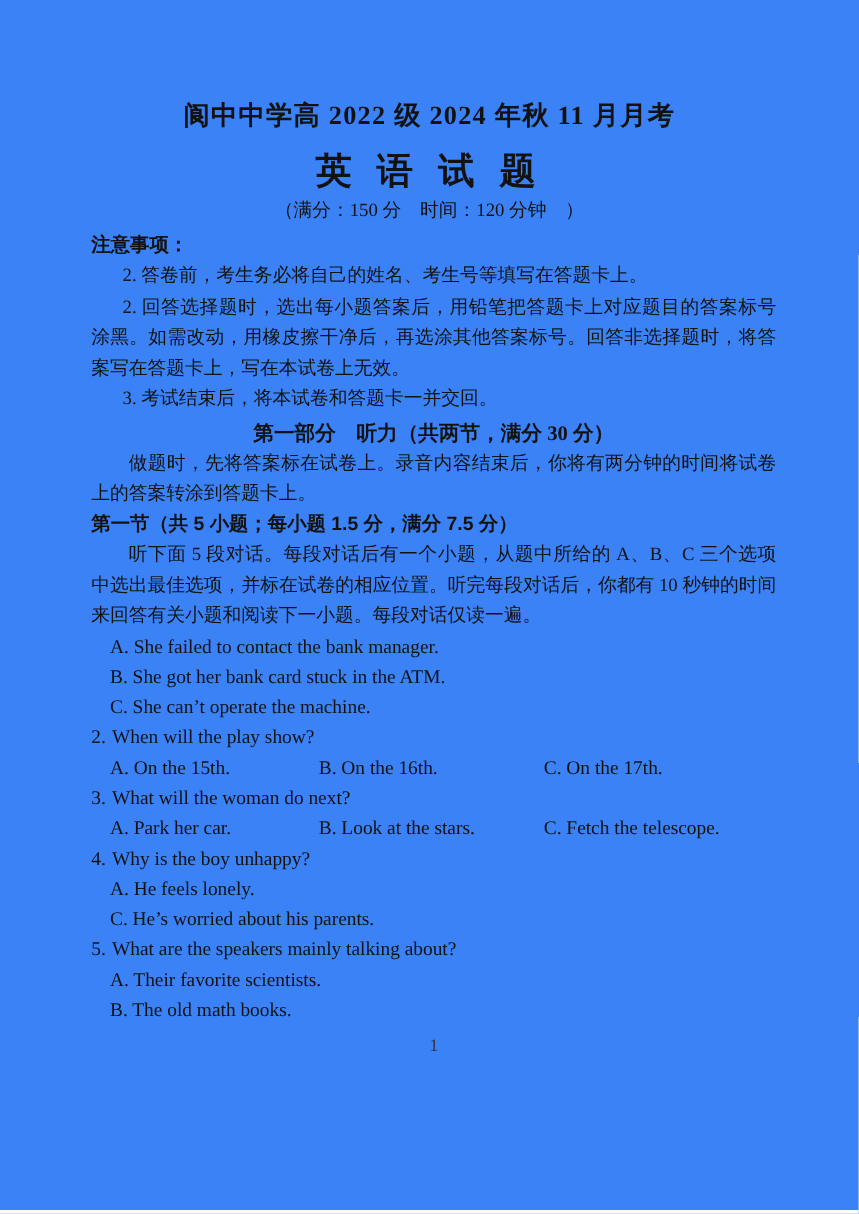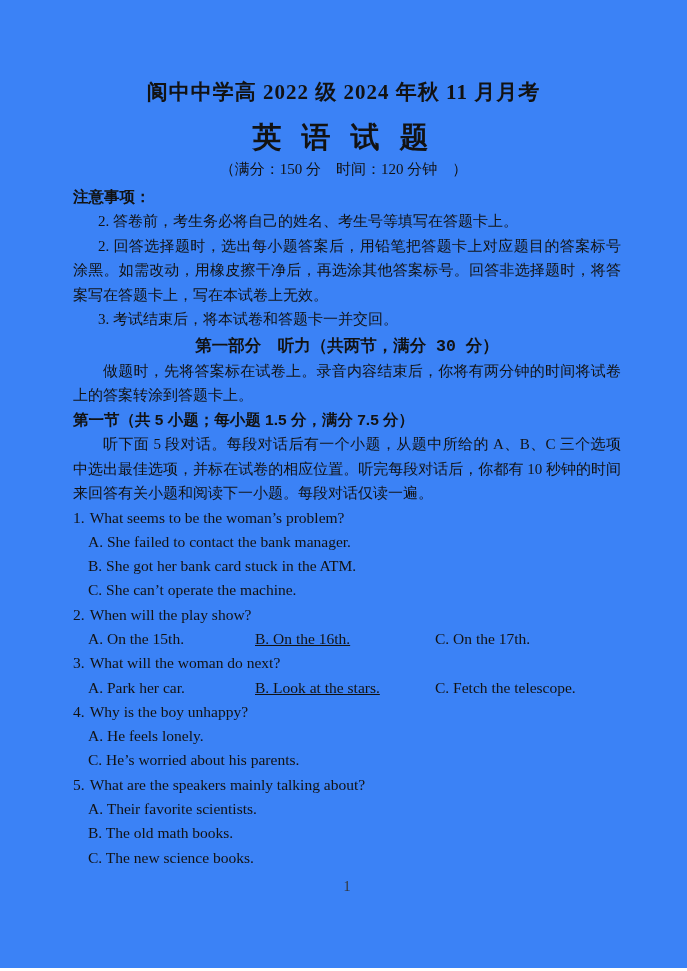--- a/index.html
+++ b/index.html
@@ -50,41 +50,41 @@
     line-height: 24.5px;
     text-align: justify;
     text-indent: 25px;
   }
   .part-heading {
     margin-top: 2px;
     text-align: center;
     font-size: 16.5px;
     font-weight: bold;
     line-height: 25px;
-    font-family: Liberation Mono, monospace;
+    font-family: Liberation Serif, serif;
   }
   .cn-para {
     font-size: 15px;
     line-height: 24.5px;
     text-align: justify;
     text-indent: 30px;
   }
   .section-heading {
     font-size: 15.5px;
     font-weight: bold;
     line-height: 24.5px;
     font-family: "Liberation Sans", "DejaVu Sans", sans-serif;
   }
   .questions { font-size: 15.5px; line-height: 24.3px; }
   .q-line { white-space: nowrap; }
   .q-num { margin-right: 5px; }
   .opt-stacked { padding-left: 15px; white-space: nowrap; }
   .opt-row { display: flex; padding-left: 15px; }
   .opt-col-a { width: 167px; }
-  .opt-col-b { width: 180px; text-decoration: underline; }
+  .opt-col-b { width: 180px; }
   .opt-col-c { flex: 1; }
   .page-number {
     margin-top: 8px;
     text-align: center;
     font-size: 14px;
     line-height: 18px;
     color: #333;
   }
 </style>
 </head>
@@ -101,23 +101,20 @@
     <div class="note">2. 回答选择题时，选出每小题答案后，用铅笔把答题卡上对应题目的答案标号涂黑。如需改动，用橡皮擦干净后，再选涂其他答案标号。回答非选择题时，将答案写在答题卡上，写在本试卷上无效。</div>
     <div class="note">3. 考试结束后，将本试卷和答题卡一并交回。</div>
 
     <div class="part-heading">第一部分　听力（共两节，满分 30 分）</div>
     <div class="cn-para">做题时，先将答案标在试卷上。录音内容结束后，你将有两分钟的时间将试卷上的答案转涂到答题卡上。</div>
     <div class="section-heading">第一节（共 5 小题；每小题 1.5 分，满分 7.5 分）</div>
     <div class="cn-para">听下面 5 段对话。每段对话后有一个小题，从题中所给的 A、B、C 三个选项中选出最佳选项，并标在试卷的相应位置。听完每段对话后，你都有 10 秒钟的时间来回答有关小题和阅读下一小题。每段对话仅读一遍。</div>
 
     <div class="questions">
 
-      <div class="q-line">
-        <span class="q-num">1.</span><span>What seems to be the woman’s problem?</span>
-      </div>
       <div class="opt-stacked">A. She failed to contact the bank manager.</div>
       <div class="opt-stacked">B. She got her bank card stuck in the ATM.</div>
       <div class="opt-stacked">C. She can’t operate the machine.</div>
 
       <div class="q-line">
         <span class="q-num">2.</span><span>When will the play show?</span>
       </div>
       <div class="opt-row">
         <span class="opt-col-a">A. On the 15th.</span>
         <span class="opt-col-b">B. On the 16th.</span>
@@ -137,19 +134,18 @@
         <span class="q-num">4.</span><span>Why is the boy unhappy?</span>
       </div>
       <div class="opt-stacked">A. He feels lonely.</div>
       <div class="opt-stacked">C. He’s worried about his parents.</div>
 
       <div class="q-line">
         <span class="q-num">5.</span><span>What are the speakers mainly talking about?</span>
       </div>
       <div class="opt-stacked">A. Their favorite scientists.</div>
       <div class="opt-stacked">B. The old math books.</div>
-      <div class="opt-stacked">C. The new science books.</div>
 
     </div>
 
     <div class="page-number">1</div>
   </div>
 </div>
 
 </body></html>

